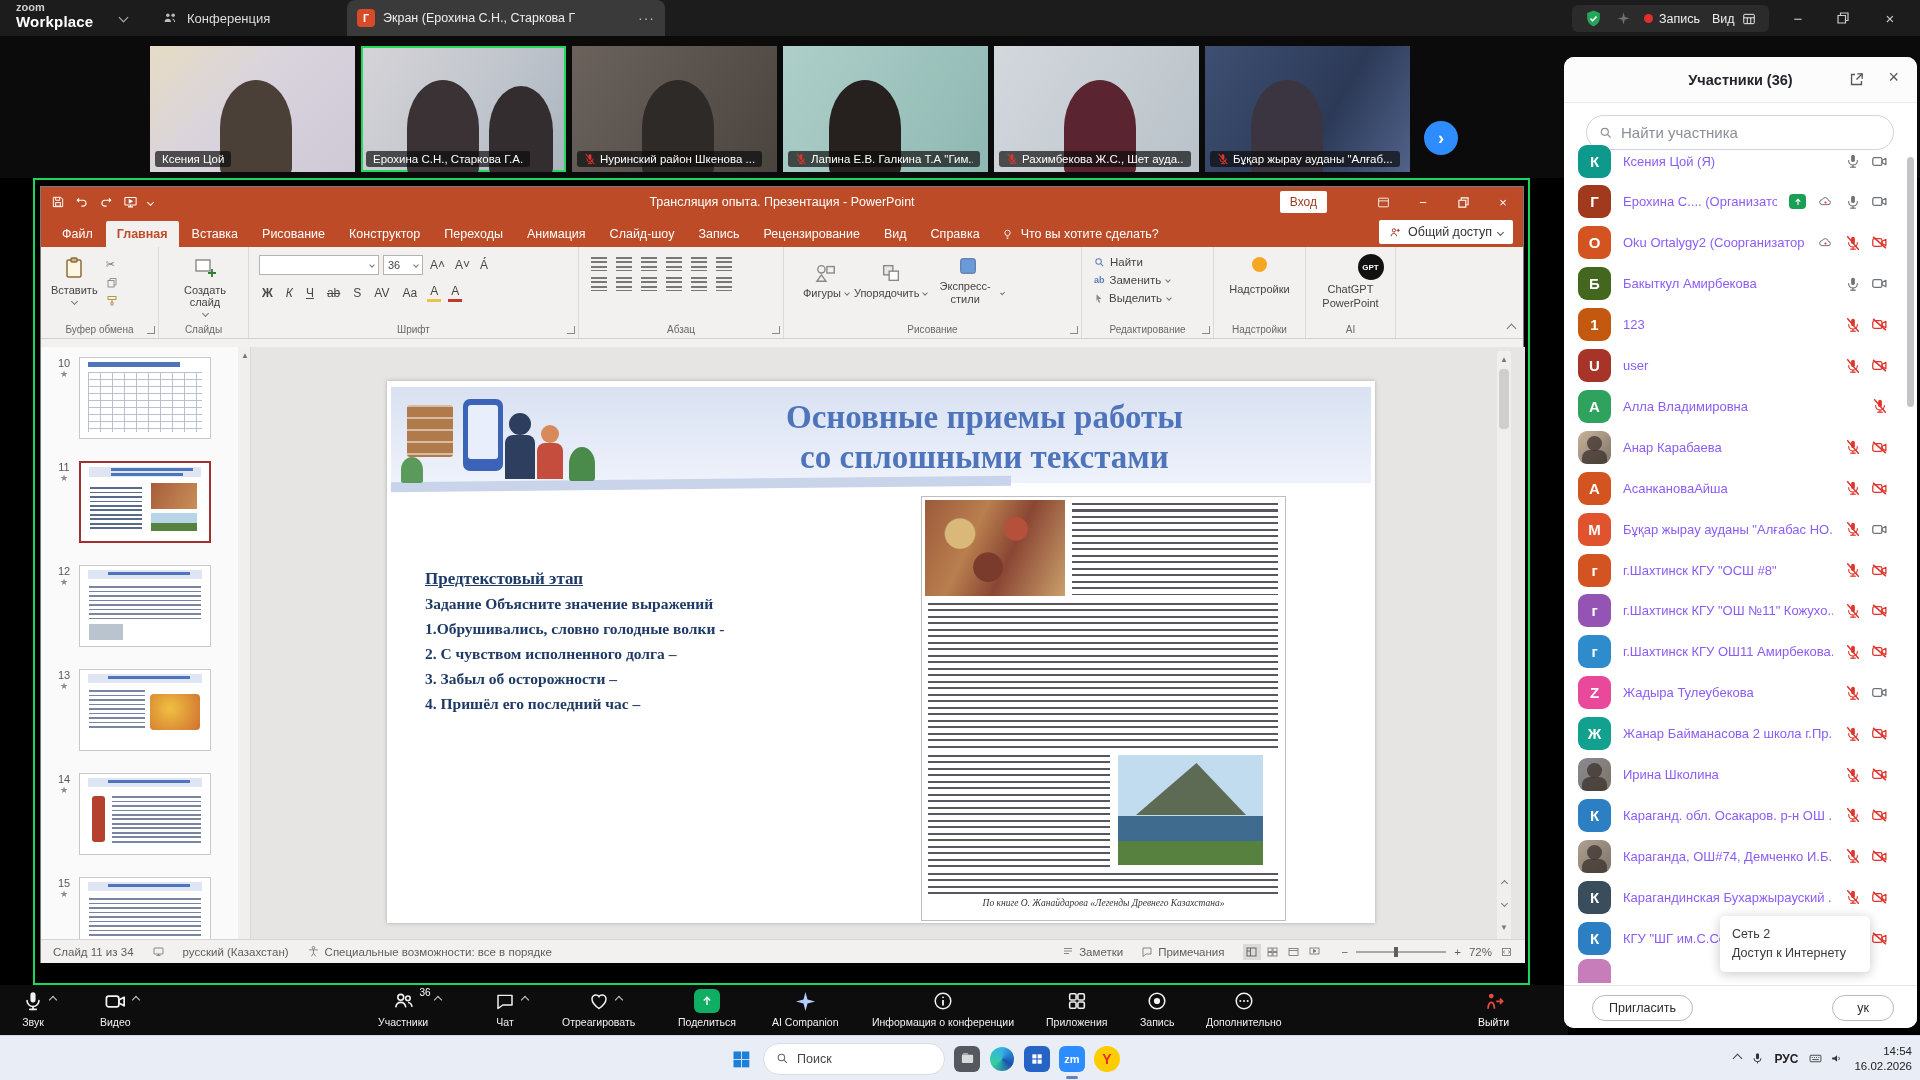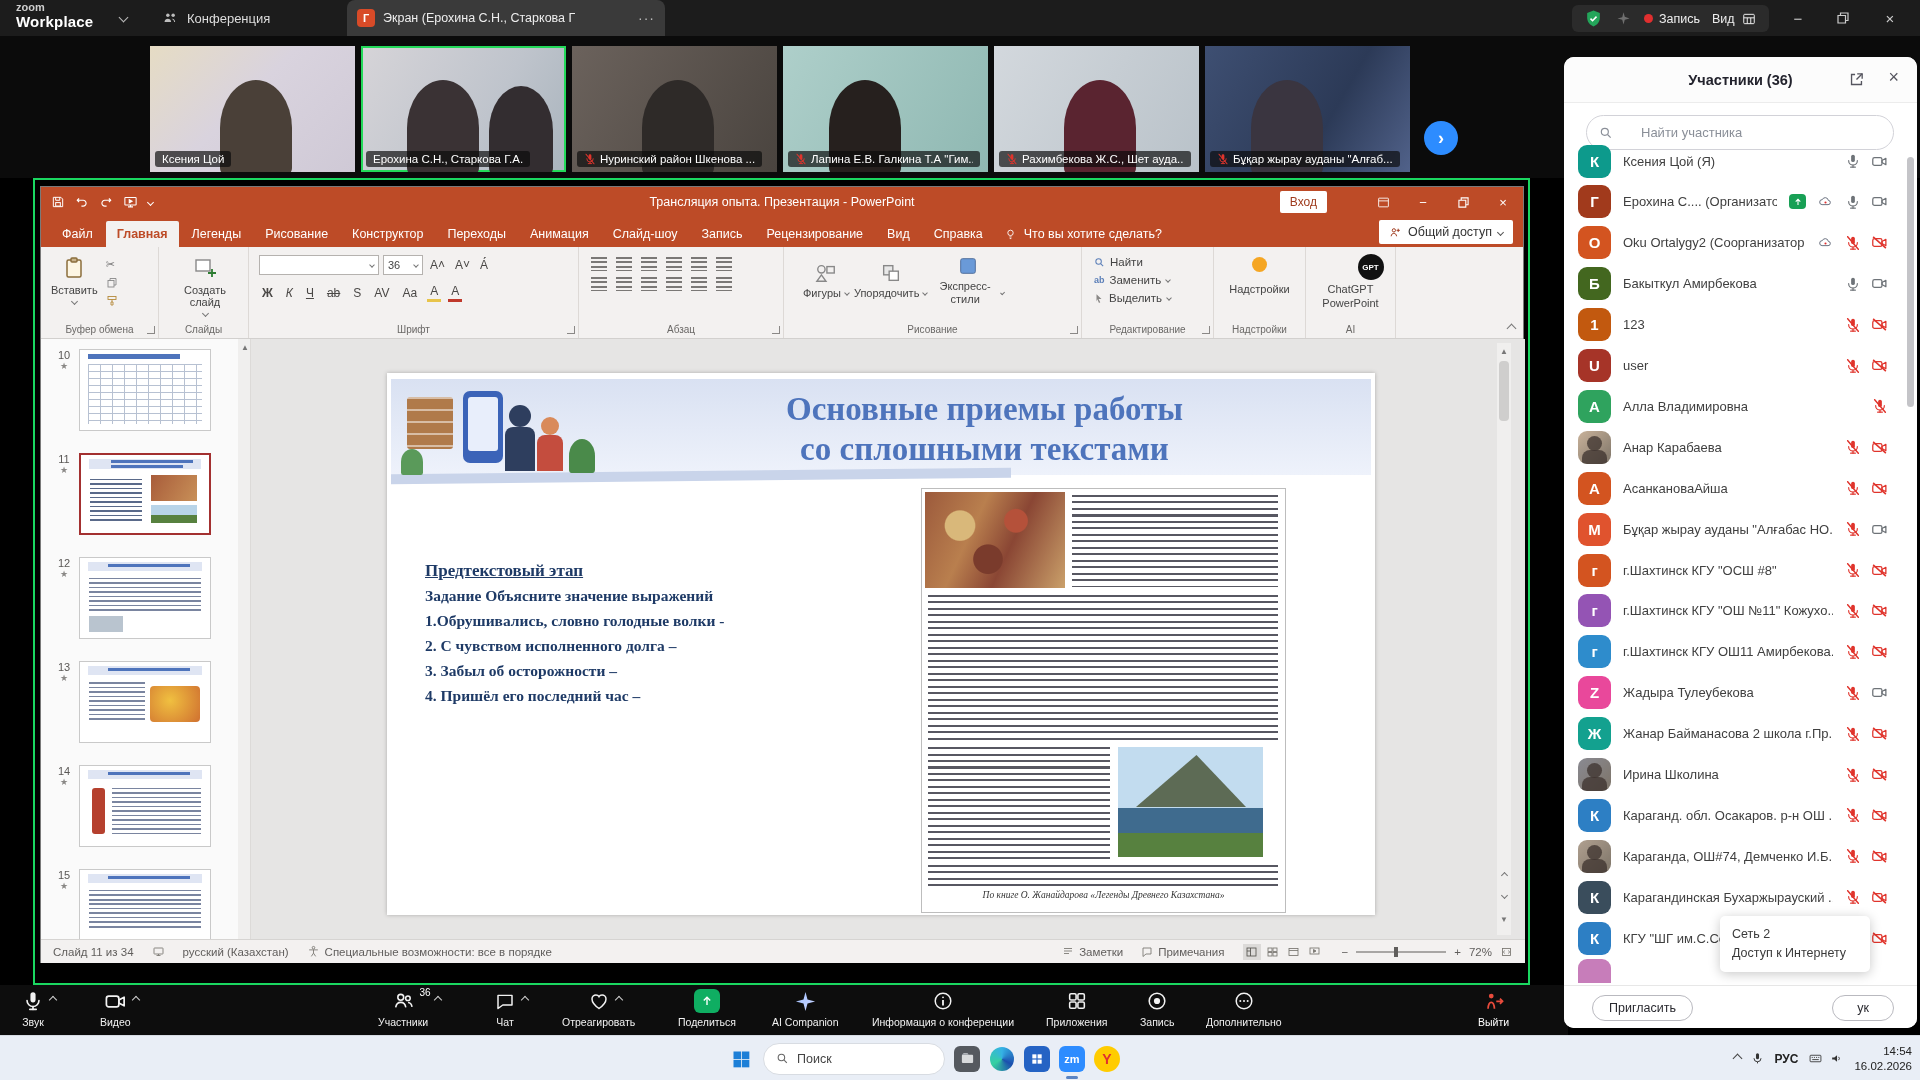--- a/index.html
+++ b/index.html
@@ -67,21 +67,21 @@
   .combo { height:20px; border:1px solid #b5b2af; background:#fff; font-size:11px; color:#444;
     display:flex; align-items:center; padding:0 4px; justify-content:space-between; }
   .charbtn { font-size:12px; color:#4a4846; padding:1px 3px; }
   .pbox { width:16px; height:14px; background:repeating-linear-gradient(to bottom,#7a7876 0 1.5px,transparent 1.5px 4.5px); }
   .editrow { display:flex; align-items:center; gap:5px; font-size:11.5px; color:#444; }
   #gpt-circle { width:26px; height:26px; border-radius:50%; background:#111; color:#fff; font-size:8px;
     font-weight:bold; display:flex; align-items:center; justify-content:center;margin-left:40px; }
   #ribbon-collapse { position:absolute; right:8px; bottom:6px; }
 
   
-  #ppt-body { left:0; top:152px; width:1348px; height:600px; }
+  #ppt-body { left:0; top:160px; width:1348px; height:600px; }
   #rail { left:0; top:0; width:210px; height:600px; background:#fafafa; border-right:1px solid #dcdad8; }
   .thumb { position:absolute; left:38px; width:132px; height:82px; background:#fff; border:1px solid #c9c9c9; overflow:hidden; }
   .thumb.sel { border:2px solid #a33030; }
   .tnum { position:absolute; left:14px; width:18px; text-align:center; color:#5a5856; font-size:11px; }
   .tnum .star { color:#8a8886; font-size:9px; }
   #rail-sb { position:absolute; right:0; top:0; width:12px; height:600px; background:#f0efee; }
   #slide-area { left:210px; top:0; width:1274px; height:600px; background:#e6e5e4; }
   #slide { left:136px; top:34px; width:988px; height:542px; background:#fff; box-shadow:0 0 4px rgba(0,0,0,.25); }
   #banner { left:4px; top:6px; width:980px; height:96px;
     background:linear-gradient(to bottom,#d9e1f2,#eef2fb); }
@@ -135,27 +135,27 @@
   #tb-right { right:8px; top:0; height:45px; gap:10px; color:#222; }
   #clockbox { text-align:right; font-size:11.5px; line-height:1.25; color:#222; }
 
   
   #panel { left:1564px; top:57px; width:353px; height:971px; background:#fff; border-radius:10px; overflow:hidden; }
   #phead { left:0; top:0; width:100%; height:46px; background:#fcfcfc; border-bottom:1px solid #ececec; }
   #ptitle { position:absolute; left:0; right:0; top:0; height:46px; display:flex; align-items:center; justify-content:center;
     font-size:14.5px; font-weight:bold; color:#23232d; }
   #psearch { left:22px; top:58px; width:308px; height:35px; border:1px solid #d2d2d8; border-radius:18px;
     display:flex; align-items:center; gap:8px; padding:0 12px; }
-  #psearch input { border:none; outline:none; font-size:13px; color:#6d28d9; width:240px; background:transparent;
-    font-family:"Liberation Sans", sans-serif;margin-left:20px; }
+  #psearch input { border:none; outline:none; font-size:15px; color:#6d28d9; width:240px; background:transparent;
+    font-family:"Liberation Sans", sans-serif; }
   #psearch input::placeholder { color:#8a8f98; }
   .prow { position:absolute; left:14px; width:310px; height:40px; display:flex; align-items:center; gap:12px; }
   .pav { width:33px; height:33px; border-radius:9px; color:#fff; font-size:15px; font-weight:bold;
     display:flex; align-items:center; justify-content:center; flex:none; position:relative; overflow:hidden; }
-  .pname { font-size:13px; color:#404040; white-space:nowrap; overflow:hidden; flex:1; }
+  .pname { font-size:13px; color:#8b5cf6; white-space:nowrap; overflow:hidden; flex:1; }
   .picons { display:flex; align-items:center; gap:10px; flex:none; }
   .pbadge-share { width:17px; height:15px; border-radius:4px; background:#18a055; display:flex; align-items:center; justify-content:center; }
   #pfooter { left:0; top:928px; width:353px; height:43px; background:#fff; border-top:1px solid #e7e7e7; }
   #invite { position:absolute; left:28px; top:9px; height:26px; padding:0 16px; border:1px solid #b9b9bf; border-radius:14px;
     font-size:12.5px; color:#2a2a30; display:flex; align-items:center; background:#fff; }
   #clipped-btn { position:absolute; left:268px; top:9px; height:26px; width:62px; border:1px solid #b9b9bf; border-radius:14px;
     font-size:12.5px; color:#2a2a30; display:flex; align-items:center; justify-content:center; background:#fff; }
   #net-tooltip { position:absolute; left:156px; top:859px; width:150px; background:#fff; border-radius:5px;
     box-shadow:0 2px 12px rgba(0,0,0,.22); padding:9px 12px; font-size:12.5px; color:#3a3a3a; line-height:1.5; z-index:9; }
   #plist-sb { position:absolute; right:3px; top:100px; width:7px; height:250px; background:#c4c4c8; border-radius:4px; }
@@ -356,21 +356,21 @@
           </svg>
         </span>
       <span class="ppt-winbtn">×</span>
     </div>
   </div>
 
   <div id="ppt-tabs" class="abs">
     <span id="ppt-tabs-mount" style="display:flex; align-items:flex-end; gap:2px;">
         <span class="ptab">Файл</span>
         <span class="ptab active">Главная</span>
-        <span class="ptab">Легенды</span>
+        <span class="ptab">Вставка</span>
         <span class="ptab">Рисование</span>
         <span class="ptab">Конструктор</span>
         <span class="ptab">Переходы</span>
         <span class="ptab">Анимация</span>
         <span class="ptab">Слайд-шоу</span>
         <span class="ptab">Запись</span>
         <span class="ptab">Рецензирование</span>
         <span class="ptab">Вид</span>
         <span class="ptab">Справка</span>
       </span>

